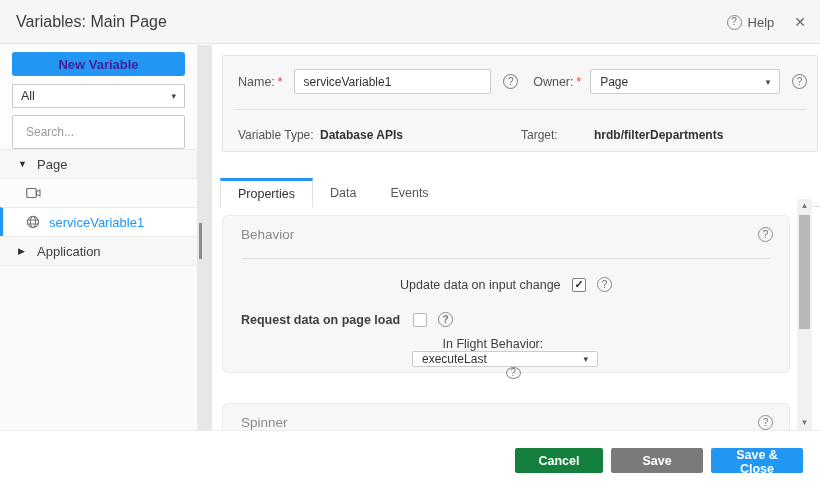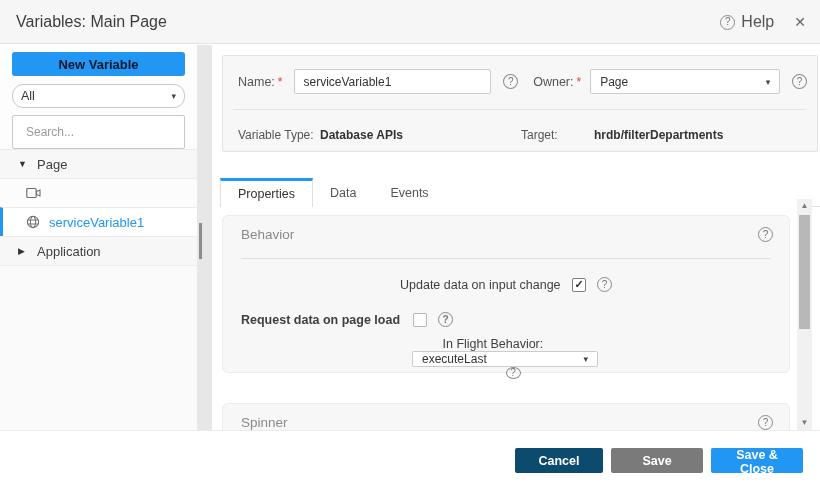--- a/index.html
+++ b/index.html
@@ -11,31 +11,31 @@
   
   .hdr { position:absolute; left:0; top:0; width:820px; height:44px;
          background:#f6f6f6; border-bottom:1px solid #e3e3e3; }
   .hdr-title { position:absolute; left:16px; top:0; line-height:44px;
                font-size:16px; color:#3d3d3d; }
   .hdr-right { position:absolute; right:14px; top:0; height:44px;
                display:flex; align-items:center; }
   .qicon { display:inline-flex; align-items:center; justify-content:center;
            width:15px; height:15px; border:1px solid #8a8a8a; border-radius:50%;
            font-size:10px; color:#777; line-height:1; }
-  .hdr-help-label { margin-left:6px; color:#555; font-size:16px; }
+  .hdr-help-label { margin-left:6px; color:#555; font-size:13px; }
   .hdr-close { margin-left:20px; color:#666; font-size:14px; cursor:pointer; }
 
   
   .sidebar { position:absolute; left:0; top:45px; width:197px; height:385px;
              background:#fdfdfd; }
   .btn-new { position:absolute; left:12px; top:7px; width:173px; height:24px;
-             background:#2196f3; color:#0f172a; border:none; border-radius:3px;
+             background:#2196f3; color:#4c1d95; border:none; border-radius:3px;
              font-family:inherit; font-size:13px; font-weight:bold; cursor:pointer; }
   .filter-select { position:absolute; left:12px; top:39px; width:173px; height:24px;
-             background:#fff; border:1px solid #c9c9c9; border-radius:11px;
+             background:#fff; border:1px solid #c9c9c9; border-radius:0;
              display:flex; align-items:center; padding:0 8px; color:#333; font-size:12.5px; }
   .filter-select .arrow, .dd .arrow { margin-left:auto; font-size:9px; color:#444; }
   .search-box { position:absolute; left:12px; top:70px; width:173px; height:25px;
              background:#fff; border:1px solid #c9c9c9; border-radius:2px;
              display:flex; align-items:center; padding:16px 7px; }
   .search-box input { border:none; outline:none; flex:1; margin-left:6px;
              font-family:inherit; font-size:12px; color:#333; background:transparent; }
   .search-box input::placeholder { color:#9a9a9a; }
   .tree { position:absolute; left:0; top:104px; width:197px; bottom:0; background:#fafafa; }
   .trow { height:29px; display:flex; align-items:center; border-top:1px solid #ececec;
@@ -116,21 +116,21 @@
   .vscroll .down { bottom:0; }
   .vscroll .thumb { position:absolute; left:2px; top:16px; width:11px; height:114px;
              background:#b8b8b8; cursor:grab; }
 
   
   .footer { position:absolute; left:0; top:430px; width:820px; height:57px;
             background:#fff; border-top:1px solid #ececec; }
   .footer-btns { position:absolute; right:17px; top:17px; display:flex; gap:8px; }
   .fbtn { height:25px; border:none; border-radius:2px; color:#fff; font-family:inherit;
           font-size:12.5px; font-weight:bold; cursor:pointer; padding:0 10px; }
-  .btn-cancel { width:88px; background:#0c4a6e; }
+  .btn-cancel { width:88px; background:#15803d; }
   .btn-save { width:92px; background:#7a7a7a; }
   .btn-saveclose { width:92px; background:#2196f3; }
 </style>
 </head>
 <body>
 
 <div class="hdr">
   <div class="hdr-title">Variables: Main Page</div>
   <div class="hdr-right">
     <span class="qicon">?</span>

